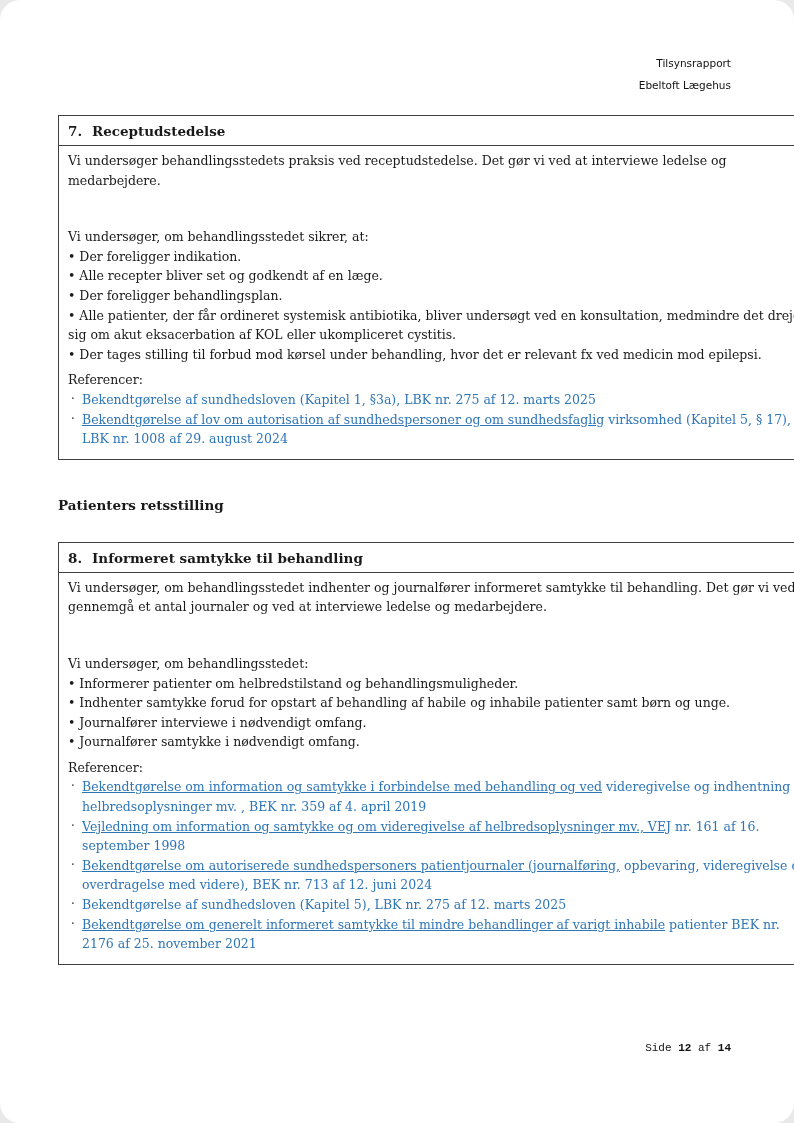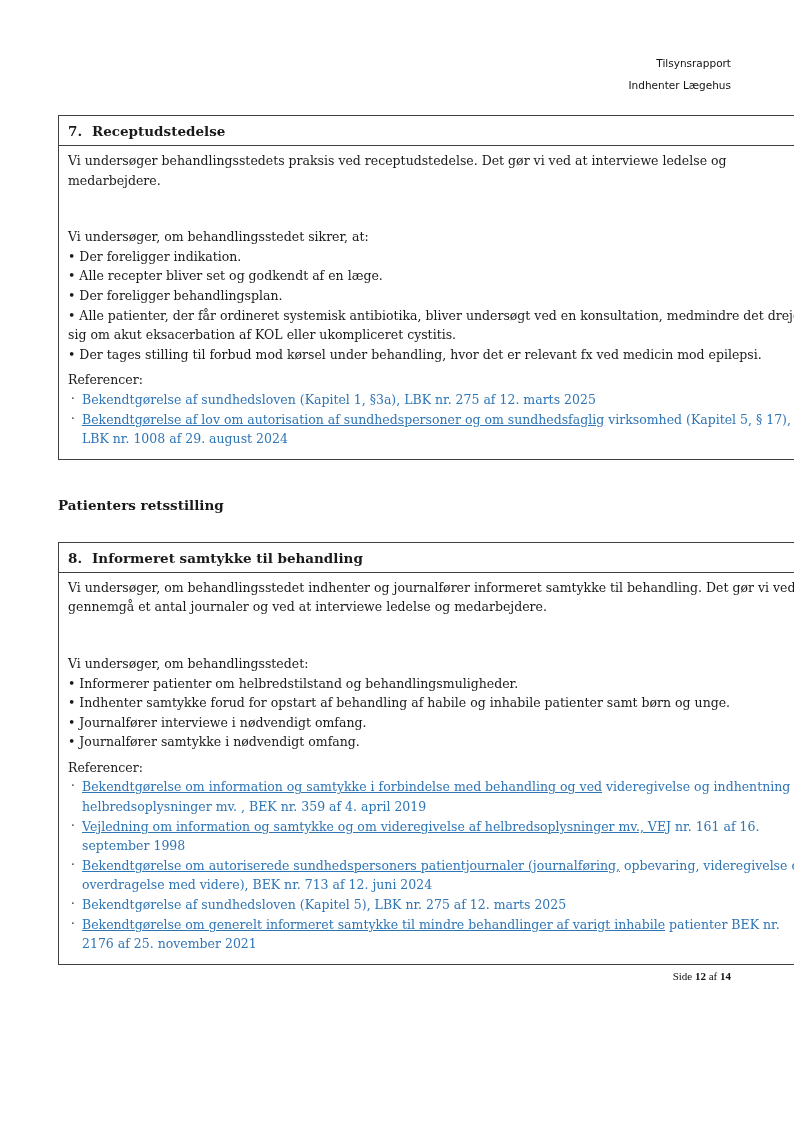--- a/index.html
+++ b/index.html
@@ -1,19 +1,19 @@
 <!DOCTYPE html>
 <html lang="da"><head>
 <meta charset="utf-8">
 <style>
   * { box-sizing: border-box; margin: 0; padding: 0; }
   html, body { background: #e9e9e9; }
   body { width: 794px; height: 1123px; margin: 0 auto; position: relative;
          font-family: "DejaVu Serif", serif; color: #1a1a1a; }
-  .page { position: absolute; inset: 0; background: #ffffff; overflow: hidden; }
+  .page { position: absolute; inset: 0; background: #ffffff; overflow: hidden; border-radius: 20px; }
 
   
   .page-header { position: absolute; top: 52px; right: 63px; text-align: right;
                  font-family: "DejaVu Sans", "Liberation Sans", sans-serif;
                  font-size: 10.5px; line-height: 22px; color: #111; }
 
   
   .content { position: absolute; left: 58px; top: 0; width: 764px; }
   .spacer-top { height: 115px; }
 
@@ -31,33 +31,33 @@
 
   .ref { position: relative; padding-left: 14px; color: #2E75B6; }
   .ref-marker { position: absolute; left: 3px; top: 0; color: #333; font-size: 12px; }
   .ref-linked { text-decoration: underline; margin-top: 14px; }
   .ref-plain { }
 
   .mid-heading { margin-top: 37px; font-size: 13.5px; font-weight: bold; }
   .gap-before-box2 { height: 29px; }
 
   
-  .page-footer { position: absolute; top: 970px; right: 63px;
-                 font-family: Liberation Serif, serif;
+  .page-footer { position: absolute; top: 1042px; right: 63px;
+                 font-family: Liberation Mono, monospace;
                  font-size: 11px; color: #111; }
   .page-footer b { font-weight: bold; }
 </style>
 </head>
 <body>
 
 <div class="page">
 
   <div class="page-header">
     <div>Tilsynsrapport</div>
-    <div>Indhenter Lægehus</div>
+    <div>Ebeltoft Lægehus</div>
   </div>
 
   <div class="content">
     <div class="spacer-top"></div>
 
     <div class="box">
       <div class="box-header">
         <span class="sec-num">7.</span><span>Receptudstedelse</span>
       </div>
       <div class="box-body">

